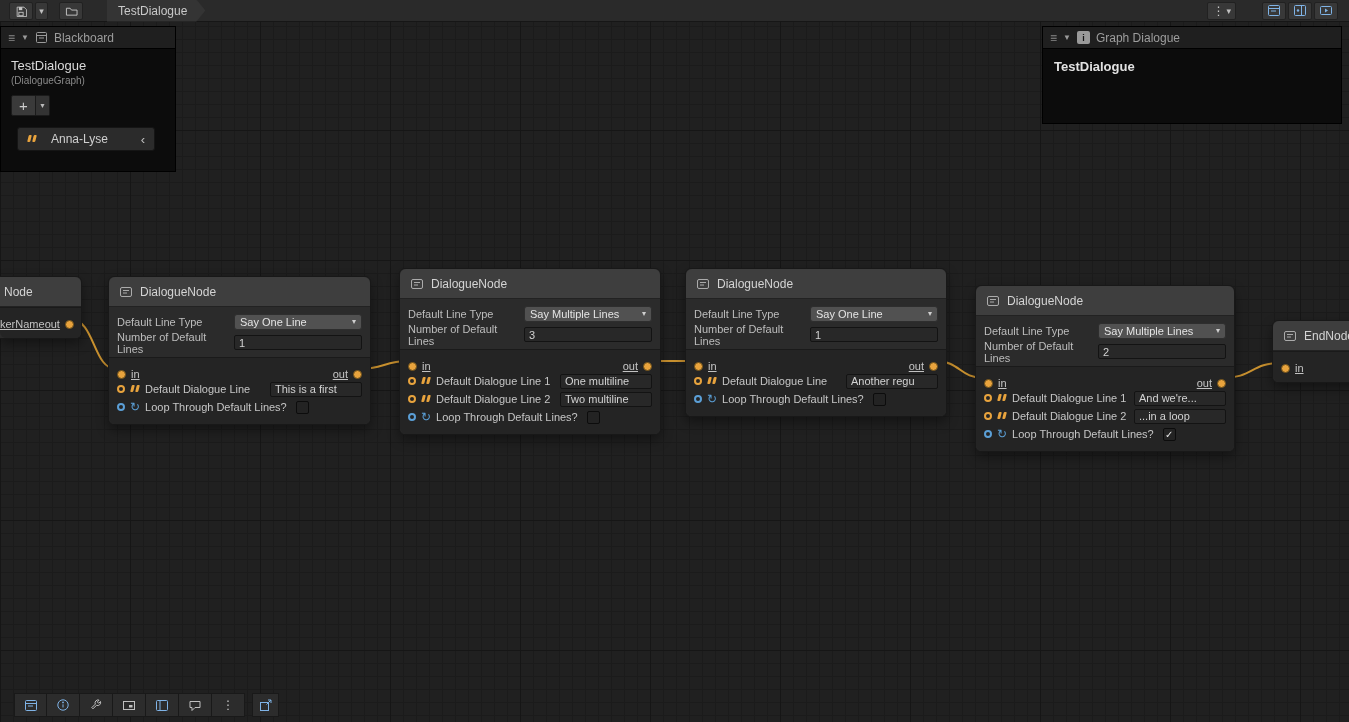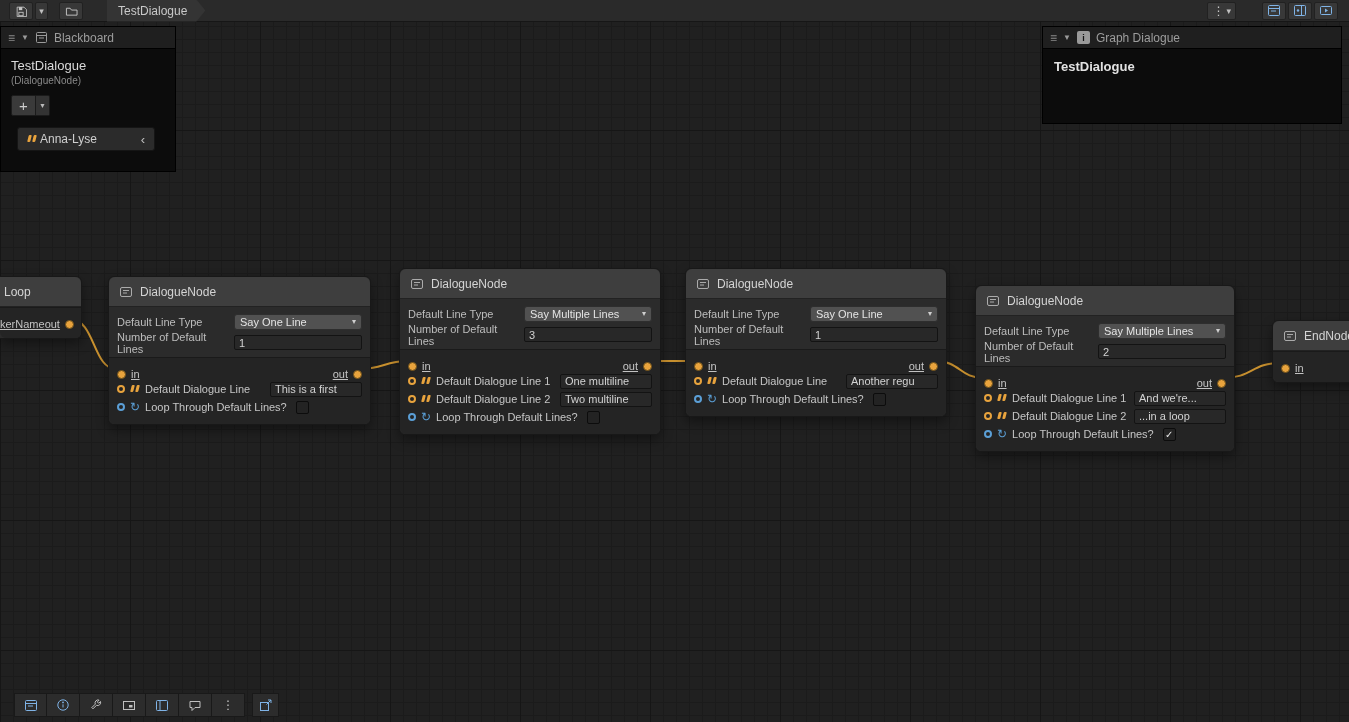--- a/index.html
+++ b/index.html
@@ -67,21 +67,21 @@
   .blackboard{left:0;top:26px;width:176px;height:146px;}
   .bb-body{padding:9px 10px;}
   .bb-title{font-size:13px;color:#dadada;}
   .bb-sub{font-size:10px;color:#8a8a8a;margin-top:2px;}
   .bb-addrow{margin-top:9px;display:flex;}
   .add-btn{width:25px;height:21px;background:#3a3a3a;border:1px solid #1b1b1b;color:#cccccc;
     font-size:15px;line-height:1;display:flex;align-items:center;justify-content:center;border-radius:2px 0 0 2px;}
   .add-arrow{width:14px;height:21px;background:#333333;border:1px solid #1b1b1b;border-left:none;
     color:#bbbbbb;font-size:7px;display:flex;align-items:center;justify-content:center;border-radius:0 2px 2px 0;}
   .bb-pill{margin:11px 0 0 6px;width:138px;height:24px;background:#2b2b2b;border:1px solid #151515;
-    border-radius:3px;display:flex;align-items:center;gap:3px;padding:0 9px;
+    border-radius:3px;display:flex;align-items:center;gap:14px;padding:0 9px;
     color:#cfcfcf;font-size:12px;}
   .pill-chevron{margin-left:auto;color:#c0c0c0;font-size:13px;}
   .inspector{left:1042px;top:26px;width:300px;height:98px;}
   .gi-body{padding:10px 11px;}
   .gi-title{font-size:13px;font-weight:bold;color:#e2e2e2;}
   
   .topbar{position:absolute;top:0;left:0;right:0;height:22px;background:#2a2a2a;
     border-bottom:1px solid #161616;display:flex;align-items:center;padding:0 9px;z-index:10;}
   .tb-btn{height:18px;min-width:24px;background:#383838;border:1px solid #212121;border-radius:2px;
     display:flex;align-items:center;justify-content:center;gap:2px;color:#c0c0c0;
@@ -109,21 +109,21 @@
   <svg class="edges" width="1349" height="722">
     <path d="M 70 319 C 95 319, 93 369, 116 369"></path>
     <path d="M 359 369 C 384 369, 384 361, 408 361"></path>
     <path d="M 649 361 C 672 361, 672 361, 695 361"></path>
     <path d="M 935 361 C 960 361, 960 378, 983 378"></path>
     <path d="M 1223 378 C 1252 378, 1252 363, 1280 363"></path>
   </svg>
 
   <div class="node partial" style="left:0;top:276px;width:82px;">
     <div class="node-title">
-      <span>Loop</span>
+      <span>Node</span>
     </div>
     <div class="node-ports">
       <div class="flow-row" style="padding-left:0;">
         <span>kerName</span>
         <div class="port-out">
           <span>out</span>
           <span class="dot flow"></span>
         </div>
       </div>
     </div>
@@ -372,21 +372,21 @@
       <span class="node-icon">
         <svg width="13" height="13" viewBox="0 0 13 13">
             <rect x="1.5" y="1.5" width="10" height="10" rx="1" fill="none" stroke="#9a9a9a"></rect>
             <path d="M1.5 4.5h10M4 7h5" stroke="#9a9a9a"></path>
           </svg>
       </span>
       <span>Blackboard</span>
     </div>
     <div class="bb-body">
       <div class="bb-title">TestDialogue</div>
-      <div class="bb-sub">(DialogueNode)</div>
+      <div class="bb-sub">(DialogueGraph)</div>
       <div class="bb-addrow">
         <div class="add-btn">+</div>
         <div class="add-arrow">▼</div>
       </div>
       <div class="bb-pill">
         <span class="quote-icon"></span>
         <span>Anna-Lyse</span>
         <span class="pill-chevron">‹</span>
       </div>
     </div>

